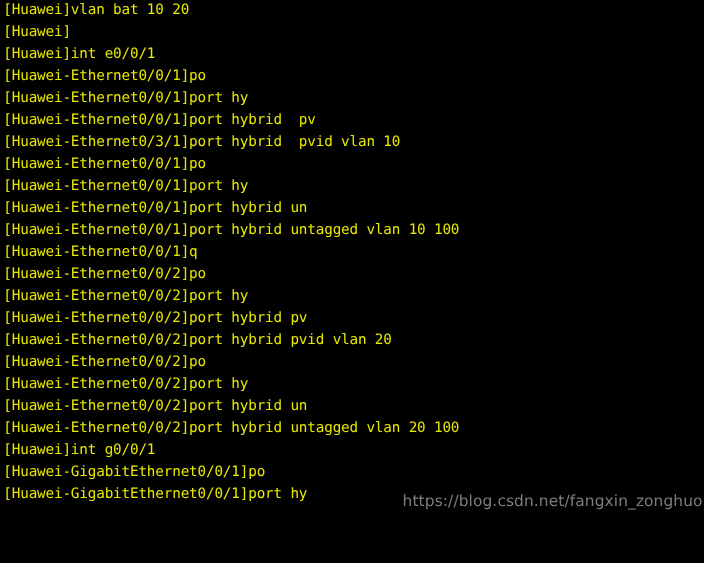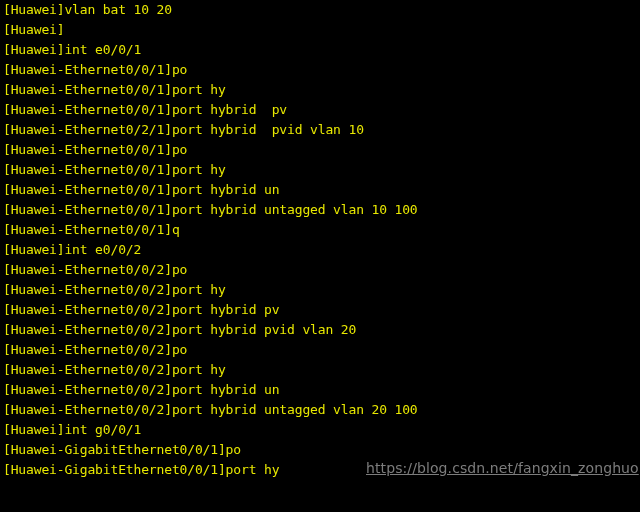--- a/index.html
+++ b/index.html
@@ -42,49 +42,47 @@
     white-space: pre;
     margin: 0;
     padding: 0;
   }
   .term-line.info-line {
     color: #e8e800;
   }
   #watermark {
     position: absolute;
     left: 366px;
-    top: 460px;
+    top: 448px;
     font-family: "DejaVu Sans", "Liberation Sans", sans-serif;
     font-size: 14px;
     color: #7d7d7d;
     white-space: nowrap;
     letter-spacing: 0.1px;
     user-select: none;
-    text-decoration: underline;
   }
 </style>
 </head>
 <body>
 
 <div id="terminal">
 
   <div id="console-output">
       <div class="term-line">[Huawei]vlan bat 10 20</div>
       <div class="term-line">[Huawei]</div>
       <div class="term-line">[Huawei]int e0/0/1</div>
       <div class="term-line">[Huawei-Ethernet0/0/1]po</div>
       <div class="term-line">[Huawei-Ethernet0/0/1]port hy</div>
       <div class="term-line">[Huawei-Ethernet0/0/1]port hybrid  pv</div>
-      <div class="term-line">[Huawei-Ethernet0/2/1]port hybrid  pvid vlan 10</div>
+      <div class="term-line">[Huawei-Ethernet0/3/1]port hybrid  pvid vlan 10</div>
       <div class="term-line">[Huawei-Ethernet0/0/1]po</div>
       <div class="term-line">[Huawei-Ethernet0/0/1]port hy</div>
       <div class="term-line">[Huawei-Ethernet0/0/1]port hybrid un</div>
       <div class="term-line">[Huawei-Ethernet0/0/1]port hybrid untagged vlan 10 100</div>
       <div class="term-line">[Huawei-Ethernet0/0/1]q</div>
-      <div class="term-line">[Huawei]int e0/0/2</div>
       <div class="term-line">[Huawei-Ethernet0/0/2]po</div>
       <div class="term-line">[Huawei-Ethernet0/0/2]port hy</div>
       <div class="term-line">[Huawei-Ethernet0/0/2]port hybrid pv</div>
       <div class="term-line">[Huawei-Ethernet0/0/2]port hybrid pvid vlan 20</div>
       <div class="term-line">[Huawei-Ethernet0/0/2]po</div>
       <div class="term-line">[Huawei-Ethernet0/0/2]port hy</div>
       <div class="term-line">[Huawei-Ethernet0/0/2]port hybrid un</div>
       <div class="term-line">[Huawei-Ethernet0/0/2]port hybrid untagged vlan 20 100</div>
       <div class="term-line">[Huawei]int g0/0/1</div>
       <div class="term-line">[Huawei-GigabitEthernet0/0/1]po</div>

